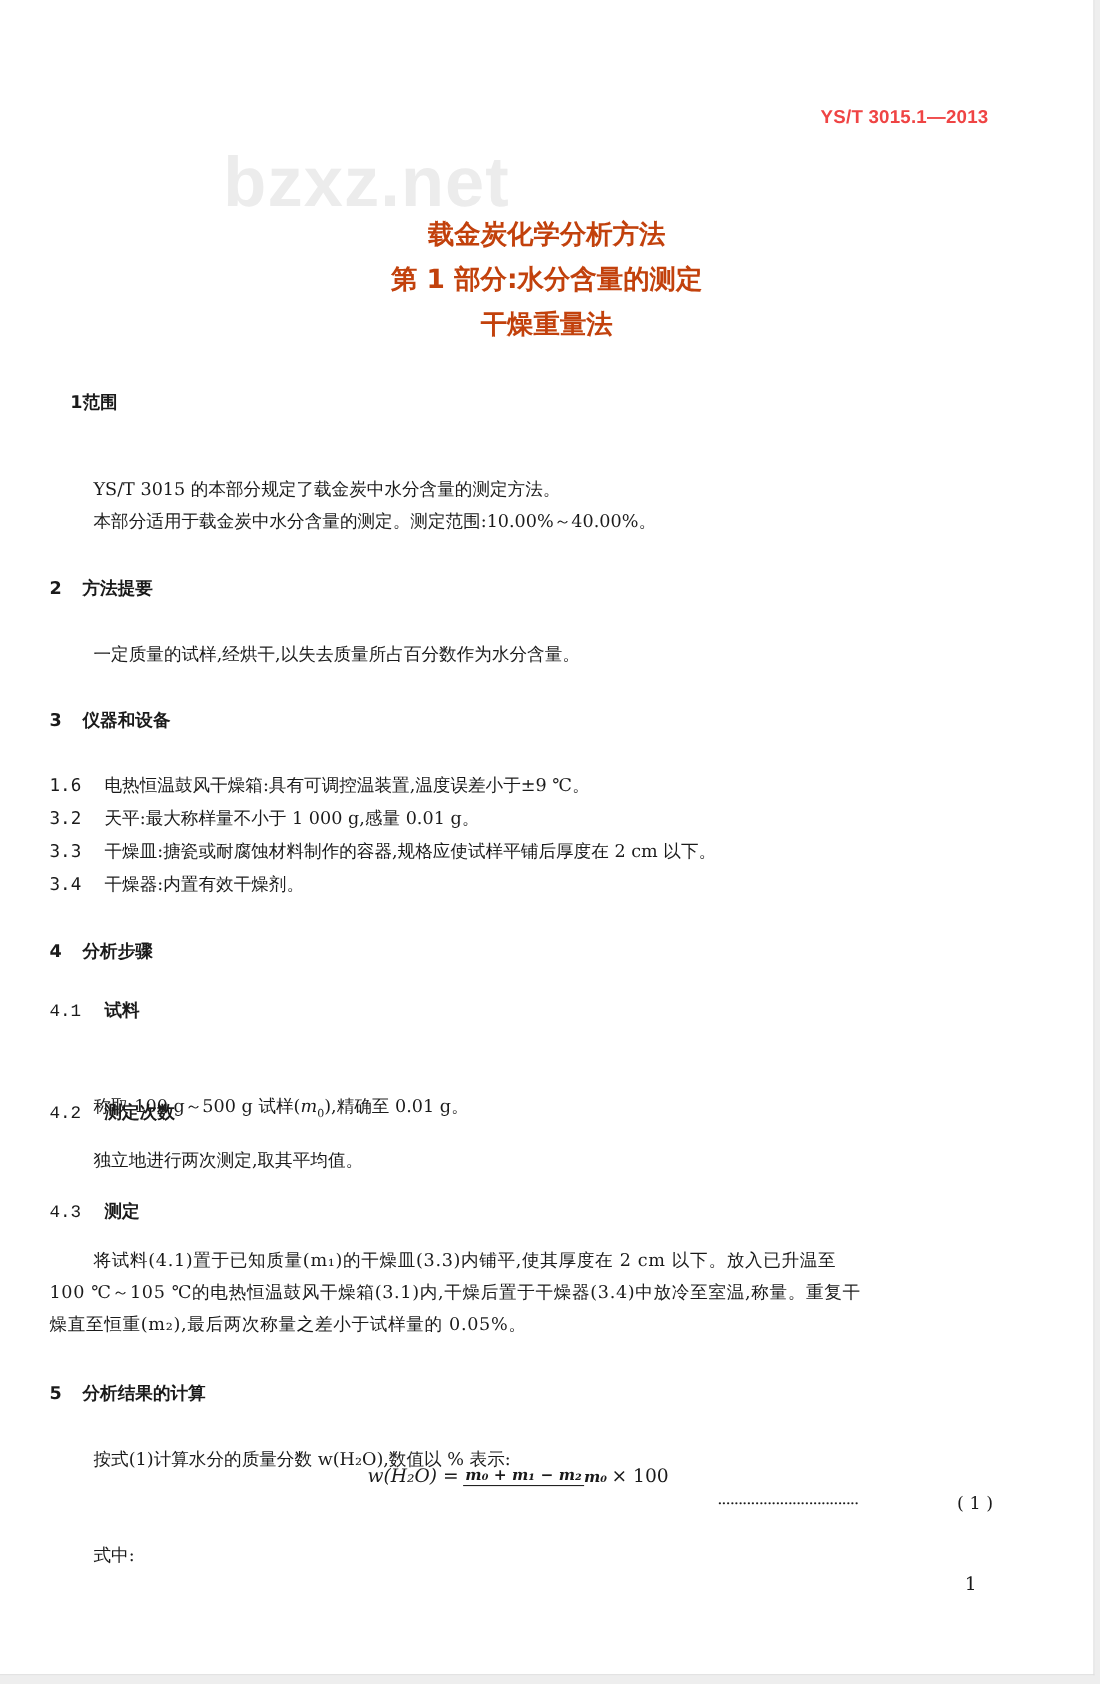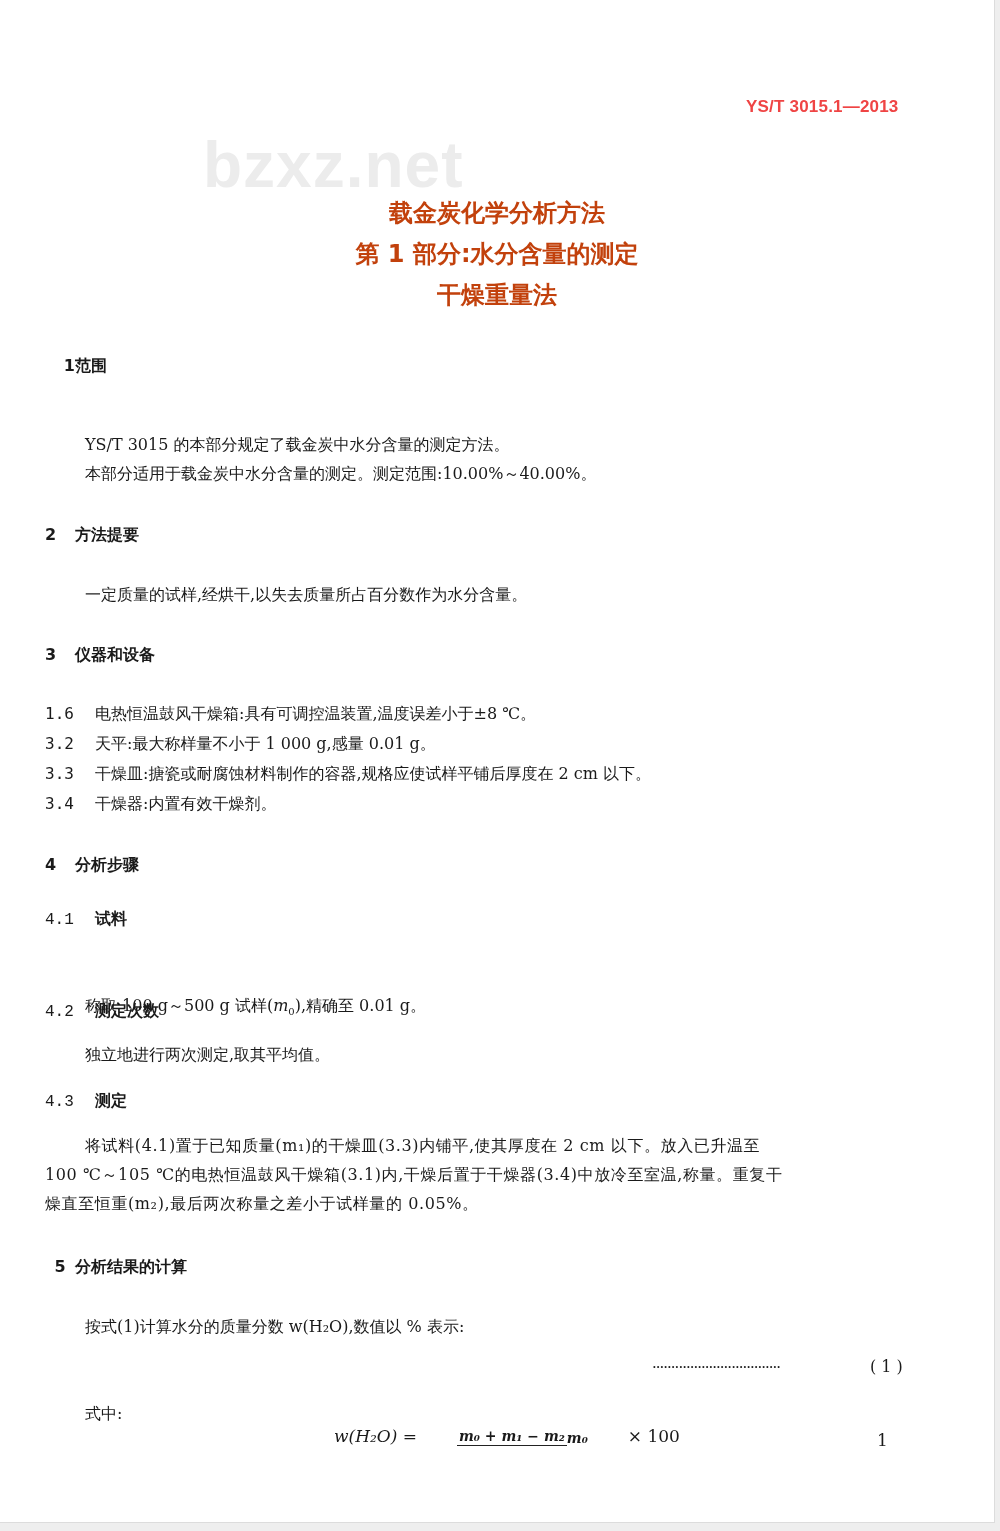--- a/index.html
+++ b/index.html
@@ -35,21 +35,21 @@
     }
     .h2 .num { display: inline-block; width: 50px; font-family: Liberation Mono, monospace; font-weight: normal; }
     .p { left: 85px; font-size: 16px; }
     .item { left: 45px; font-size: 16px; }
     .item .num { display: inline-block; width: 50px; font-family: "DejaVu Sans Mono", monospace; }
     .para {
       left: 85px; width: 830px; font-size: 16px; line-height: 29px; white-space: normal;
       text-indent: 0; letter-spacing: 0.6px;
     }
     .para .line { display: block; white-space: nowrap; }
-    .formula { left: 334px; top: 1426px; font-size: 17px; display: flex; align-items: flex-end; gap: 36px; }
+    .formula { left: 334px; top: 1332px; font-size: 17px; display: flex; align-items: center; }
     .frac { display: inline-flex; align-items: center; margin: 0 4px; font-size: 14px; font-style: italic; font-weight: bold; }
     .frac .num-part { border-bottom: 1px solid #222; padding: 0 2px 1px; }
     .frac .den-part { padding-top: 1px; }
     .it { font-style: italic; }
     .dots { left: 652px; top: 1358px; font-size: 15px; letter-spacing: -1px; }
     .eqnum { left: 870px; top: 1357px; font-size: 16px; }
     .pagenum { left: 877px; top: 1430px; font-size: 17px; }
   </style>
 </head>
 <body>
@@ -71,21 +71,21 @@
 
   <div class="abs h1" style="top:525px;">
     <span class="num">2</span><span>方法提要</span>
   </div>
   <div class="abs p" style="top:585px;">一定质量的试样,经烘干,以失去质量所占百分数作为水分含量。</div>
 
   <div class="abs h1" style="top:645px;">
     <span class="num">3</span><span>仪器和设备</span>
   </div>
   <div class="abs item" style="top:704px;">
-    <span class="num">1.6</span><span>电热恒温鼓风干燥箱:具有可调控温装置,温度误差小于±8 ℃。</span>
+    <span class="num">1.6</span><span>电热恒温鼓风干燥箱:具有可调控温装置,温度误差小于±9 ℃。</span>
   </div>
   <div class="abs item" style="top:734px;">
     <span class="num">3.2</span><span>天平:最大称样量不小于 1 000 g,感量 0.01 g。</span>
   </div>
   <div class="abs item" style="top:764px;">
     <span class="num">3.3</span><span>干燥皿:搪瓷或耐腐蚀材料制作的容器,规格应使试样平铺后厚度在 2 cm 以下。</span>
   </div>
   <div class="abs item" style="top:794px;">
     <span class="num">3.4</span><span>干燥器:内置有效干燥剂。</span>
   </div>
@@ -108,21 +108,21 @@
 
   <div class="abs h2" style="top:1091px;">
     <span class="num">4.3</span><span>测定</span>
   </div>
   <div class="abs para" style="top:1131px; left:45px;">
     <span class="line" style="padding-left:40px;">将试料(4.1)置于已知质量(m₁)的干燥皿(3.3)内铺平,使其厚度在 2 cm 以下。放入已升温至</span>
     <span class="line">100 ℃～105 ℃的电热恒温鼓风干燥箱(3.1)内,干燥后置于干燥器(3.4)中放冷至室温,称量。重复干</span>
     <span class="line">燥直至恒重(m₂),最后两次称量之差小于试样量的 0.05%。</span>
   </div>
 
-  <div class="abs h1" style="top:1257px;text-align:center;">
+  <div class="abs h1" style="top:1257px;">
     <span class="num">5</span><span>分析结果的计算</span>
   </div>
   <div class="abs p" style="top:1317px;">按式(1)计算水分的质量分数 w(H₂O),数值以 % 表示:</div>
 
   <div class="abs formula">
     <span class="it">w(H₂O) =</span>
     <span class="frac">
       <span class="num-part">m₀ + m₁ − m₂</span>
       <span class="den-part">m₀</span>
     </span>

